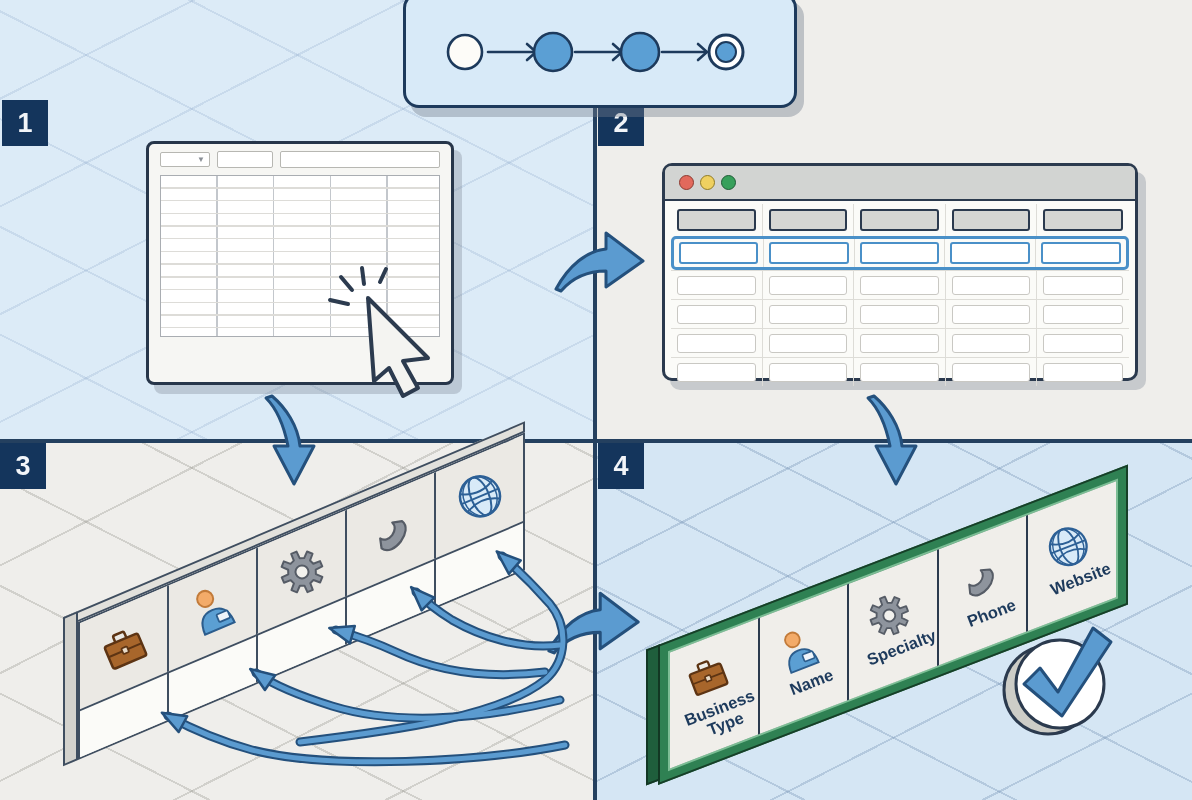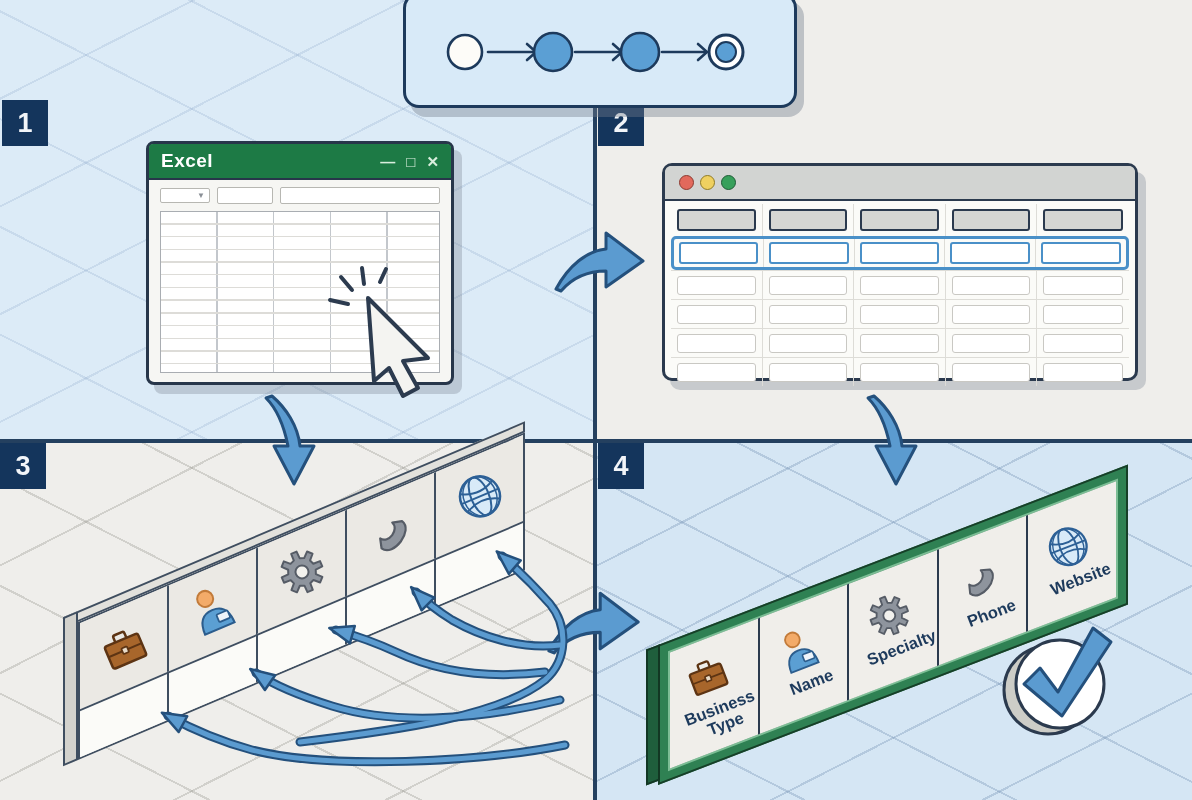--- a/index.html
+++ b/index.html
@@ -190,28 +190,20 @@
       </g>
       <circle cx="59" cy="57" r="17" fill="#fdfcf8" stroke="#1d3a5c" stroke-width="2.6"></circle>
       <circle cx="147" cy="57" r="19" fill="#5b9fd4" stroke="#1d3a5c" stroke-width="2.6"></circle>
       <circle cx="234" cy="57" r="19" fill="#5b9fd4" stroke="#1d3a5c" stroke-width="2.6"></circle>
       <circle cx="320" cy="57" r="17" fill="#ffffff" stroke="#1d3a5c" stroke-width="3"></circle>
       <circle cx="320" cy="57" r="10" fill="#5b9fd4" stroke="#1d3a5c" stroke-width="2"></circle>
     </svg>
   </div>
 
   <div class="excel winshadow">
-    <div class="excel-titlebar">
-      <span class="excel-title">Excel</span>
-      <span class="excel-controls">
-        <span>—</span>
-        <span>□</span>
-        <span>✕</span>
-      </span>
-    </div>
     <div class="excel-toolbar">
       <span class="tb-box tb-dd">
         <span>▼</span>
       </span>
       <span class="tb-box tb-name"></span>
       <span class="tb-box tb-formula"></span>
     </div>
     <div class="excel-grid"></div>
   </div>
 

